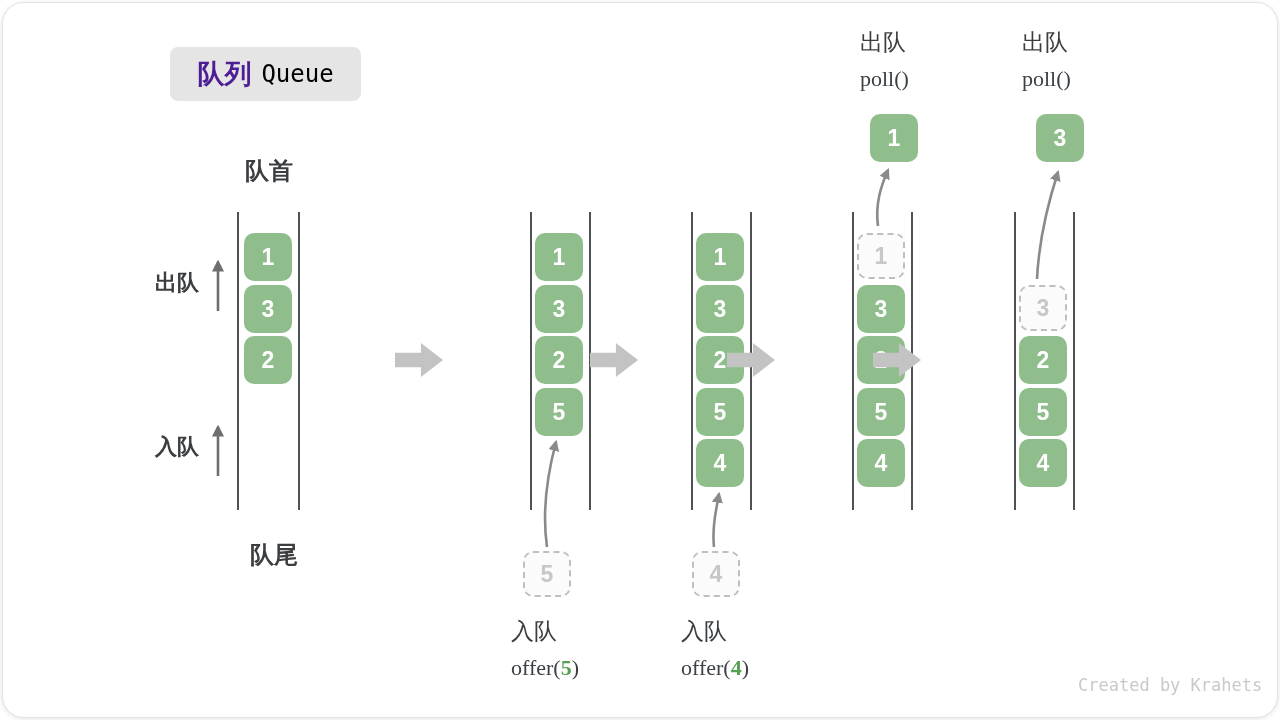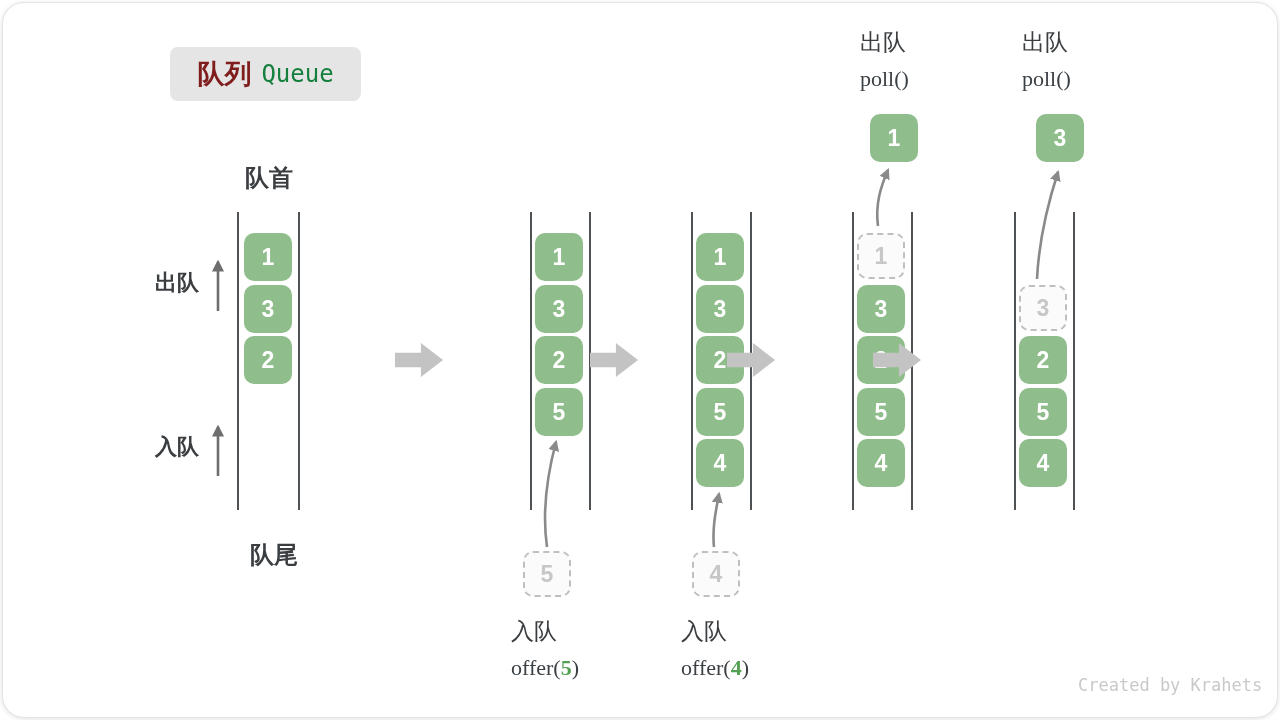--- a/index.html
+++ b/index.html
@@ -1,22 +1,22 @@
 <!DOCTYPE html>
 <html><head>
 <meta charset="utf-8">
 <style>
   html,body{margin:0;padding:0;background:#ffffff;}
   #canvas{position:relative;width:1280px;height:720px;font-family:"Liberation Sans","DejaVu Sans",sans-serif;overflow:hidden;}
   .card{position:absolute;left:2px;top:2px;width:1274px;height:714px;background:#ffffff;border:1px solid #e4e4e4;border-radius:22px;box-shadow:0 1px 5px rgba(0,0,0,0.12);}
   .title-box{position:absolute;left:170px;top:47px;width:191px;height:54px;background:#e5e5e5;border-radius:8px;display:flex;align-items:center;justify-content:center;gap:10px;}
-  .title-zh{font-size:27px;font-weight:bold;color:#7f1d1d;}
-  .title-en{font-family:"DejaVu Sans Mono","Liberation Mono",monospace;font-size:24px;color:#15803d;}
+  .title-zh{font-size:27px;font-weight:bold;color:#4c1d95;}
+  .title-en{font-family:"DejaVu Sans Mono","Liberation Mono",monospace;font-size:24px;color:#000000;}
   .lbl{position:absolute;color:#3b3e41;font-weight:bold;white-space:nowrap;}
-  .lbl.front{left:240px;top:155px;width:58px;font-size:24px;text-align:center;margin-top:7px;}
+  .lbl.front{left:240px;top:155px;width:58px;font-size:24px;text-align:center;}
   .lbl.rear{left:240px;top:539px;width:58px;font-size:24px;text-align:right;}
   .lbl.side{font-size:22px;}
   .lbl.dequeue{left:155px;top:268px;}
   .lbl.enqueue{left:155px;top:432px;}
   .vline{position:absolute;top:212px;height:298px;width:1.6px;background:#4f5254;}
   .cell{position:absolute;width:48px;height:48px;border-radius:10px;background:#8fbe8c;color:#ffffff;font-size:23px;font-weight:bold;display:flex;align-items:center;justify-content:center;box-sizing:border-box;}
   .cell.ghost{background:#fbfbfb;border:2px dashed #bfbfbf;color:#c7c7c7;height:46px;}
   .block-arrow{position:absolute;width:48px;height:34px;background:#c3c3c3;clip-path:polygon(0 29%,54% 29%,54% 0,100% 50%,54% 100%,54% 71%,0 71%);}
   .caption{position:absolute;color:#3b3e41;white-space:nowrap;}
   .caption .act{font-size:23px;margin-bottom:8px;}

